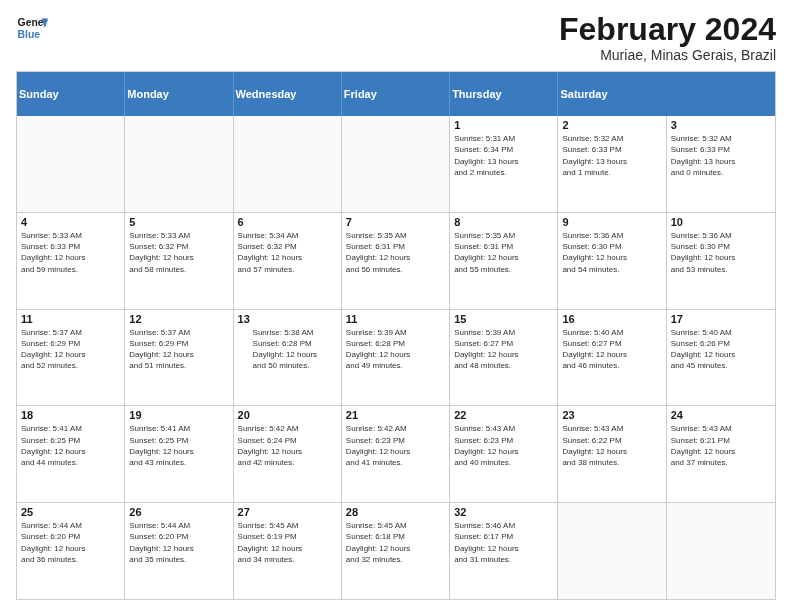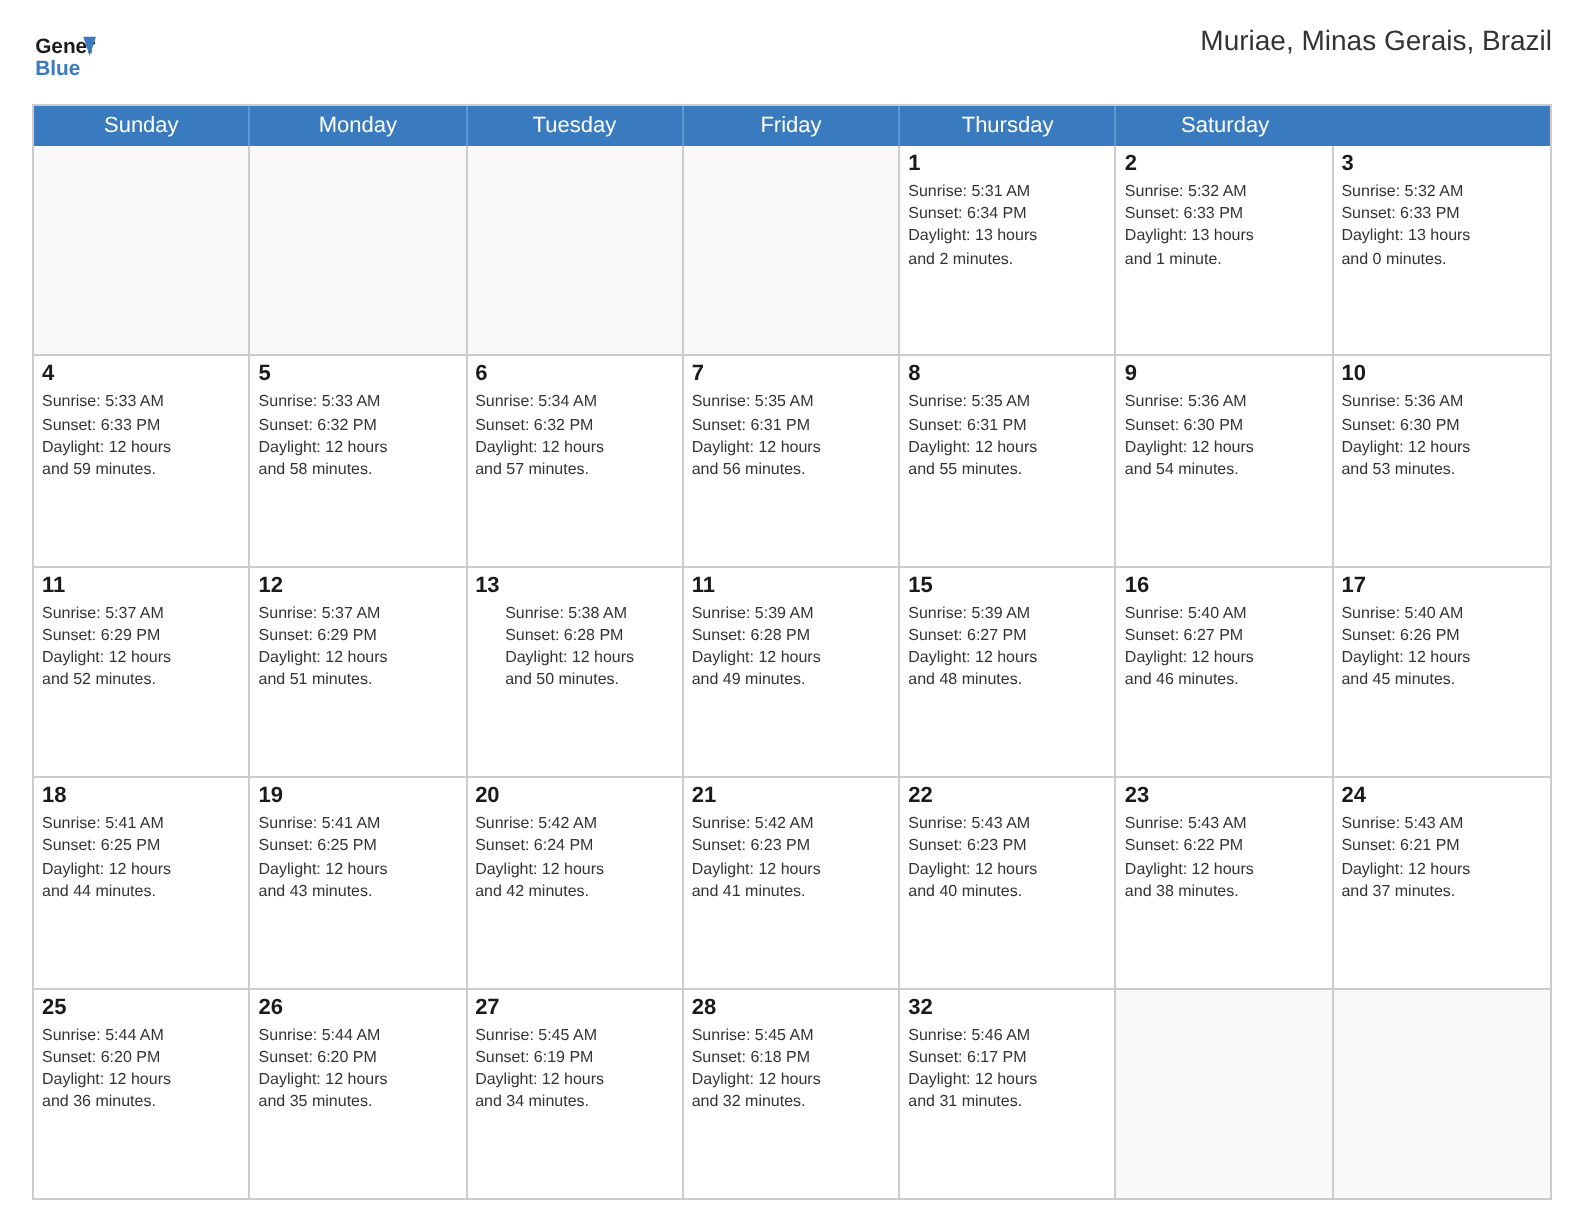--- a/index.html
+++ b/index.html
@@ -61,23 +61,22 @@
       border: 1px solid #ccc;
     }
     .cal-header {
       display: grid;
       grid-template-columns: repeat(7, 1fr);
       background: #3a7abf;
     }
     .cal-header-cell {
       color: #fff;
       font-size: 11px;
-      font-weight: normal;
-      text-align: center;
-      padding: 4px 2px;
+      font-weight: bold;
+      padding: 16px 2px;
       border-right: 1px solid #5a9ad0;
     }
     .cal-header-cell:last-child { border-right: none; }
     .cal-body {
       flex: 1;
       display: flex;
       flex-direction: column;
     }
     .cal-row {
       display: grid;
@@ -118,29 +117,30 @@
     <div class="logo">
       <svg class="logo-icon" viewBox="0 0 40 40">
         <text x="2" y="18" font-size="13" font-weight="bold" fill="#1a1a1a">General</text>
         <text x="2" y="32" font-size="13" font-weight="bold" fill="#3a7abf">Blue</text>
         <polygon points="32,8 40,8 36,20" fill="#3a7abf"></polygon>
       </svg>
       <div class="logo-text">
       </div>
     </div>
     <div class="title-block">
+      <div class="month-title">February 2024</div>
       <div class="location">Muriae, Minas Gerais, Brazil</div>
     </div>
   </div>
 
   <div class="calendar">
     <div class="cal-header" id="cal-header">
         <div class="cal-header-cell">Sunday</div>
         <div class="cal-header-cell">Monday</div>
-        <div class="cal-header-cell">Tuesday</div>
+        <div class="cal-header-cell">Wednesday</div>
         <div class="cal-header-cell">Friday</div>
         <div class="cal-header-cell">Thursday</div>
         <div class="cal-header-cell">Saturday</div>
       </div>
     <div class="cal-body" id="cal-body">
         <div class="cal-row">
           <div class="cal-cell empty"></div>
           <div class="cal-cell empty"></div>
           <div class="cal-cell empty"></div>
           <div class="cal-cell empty"></div>

